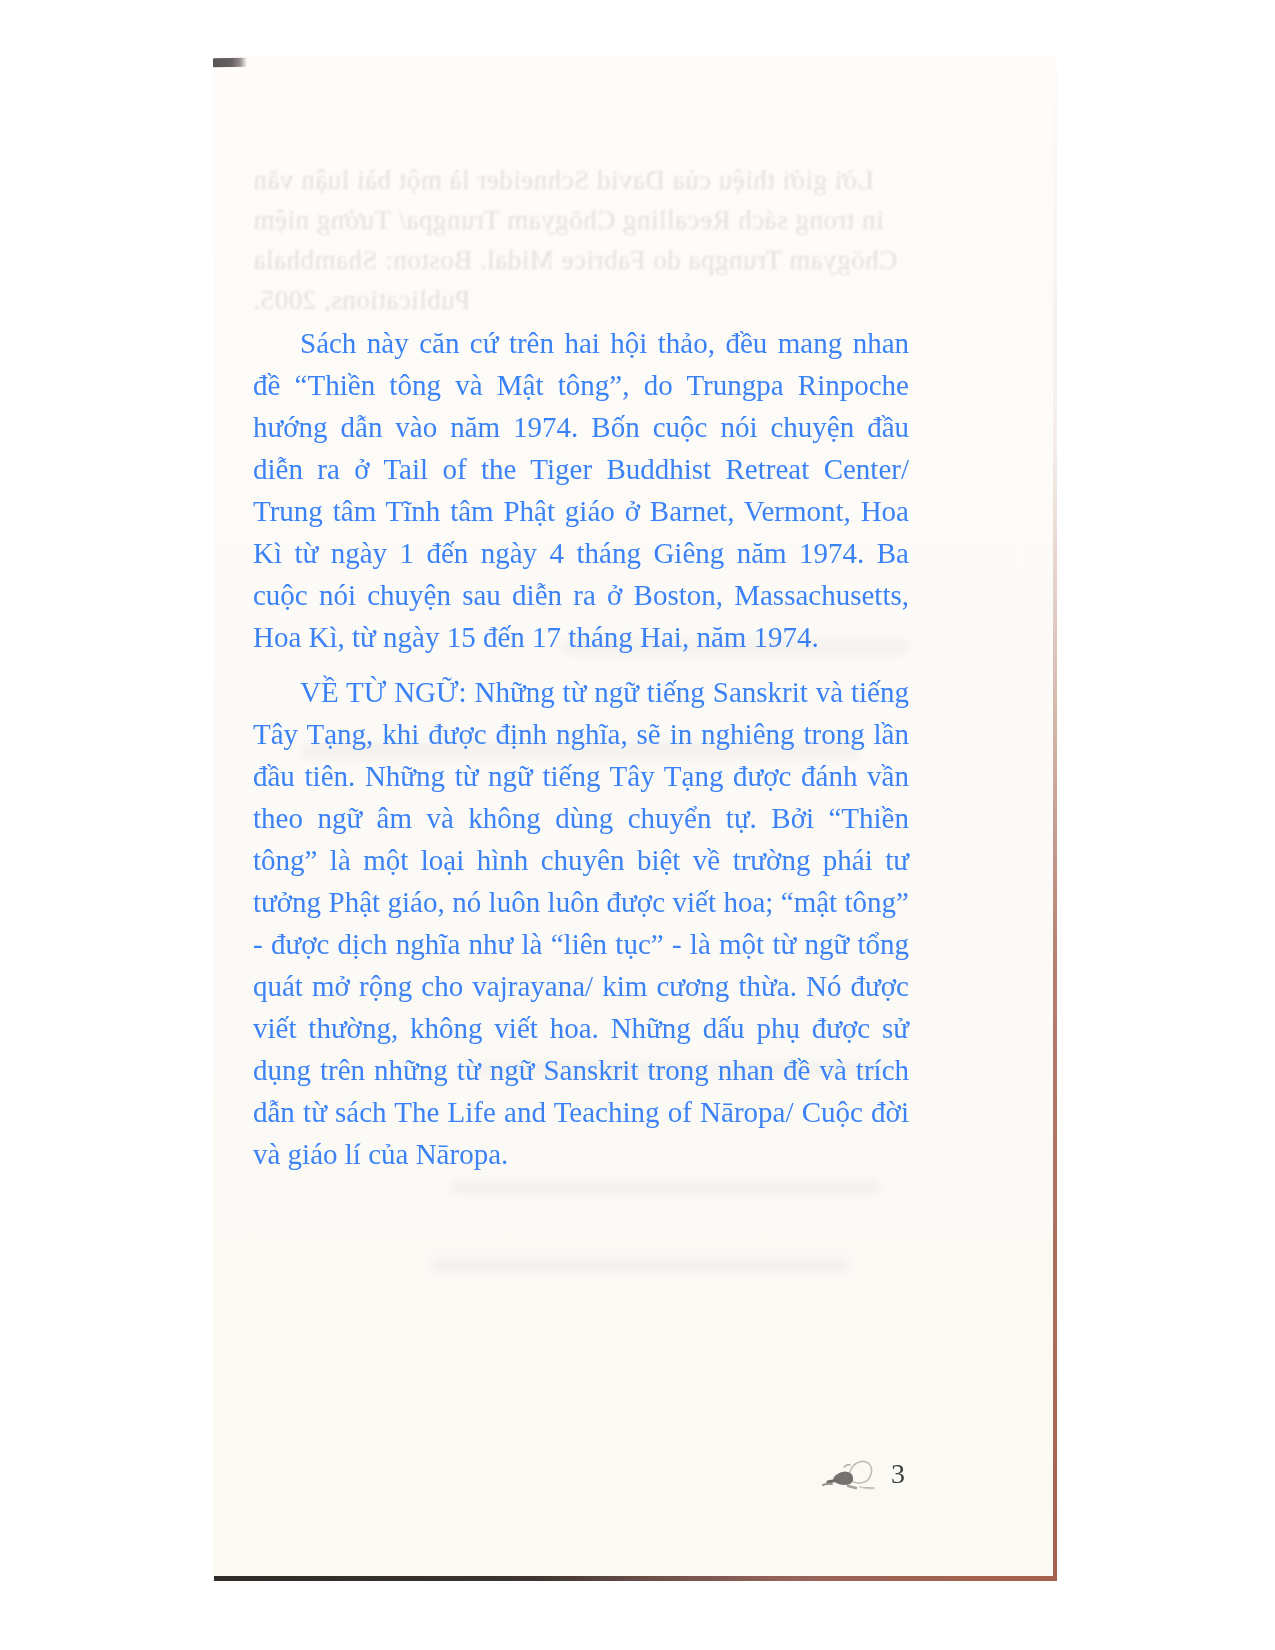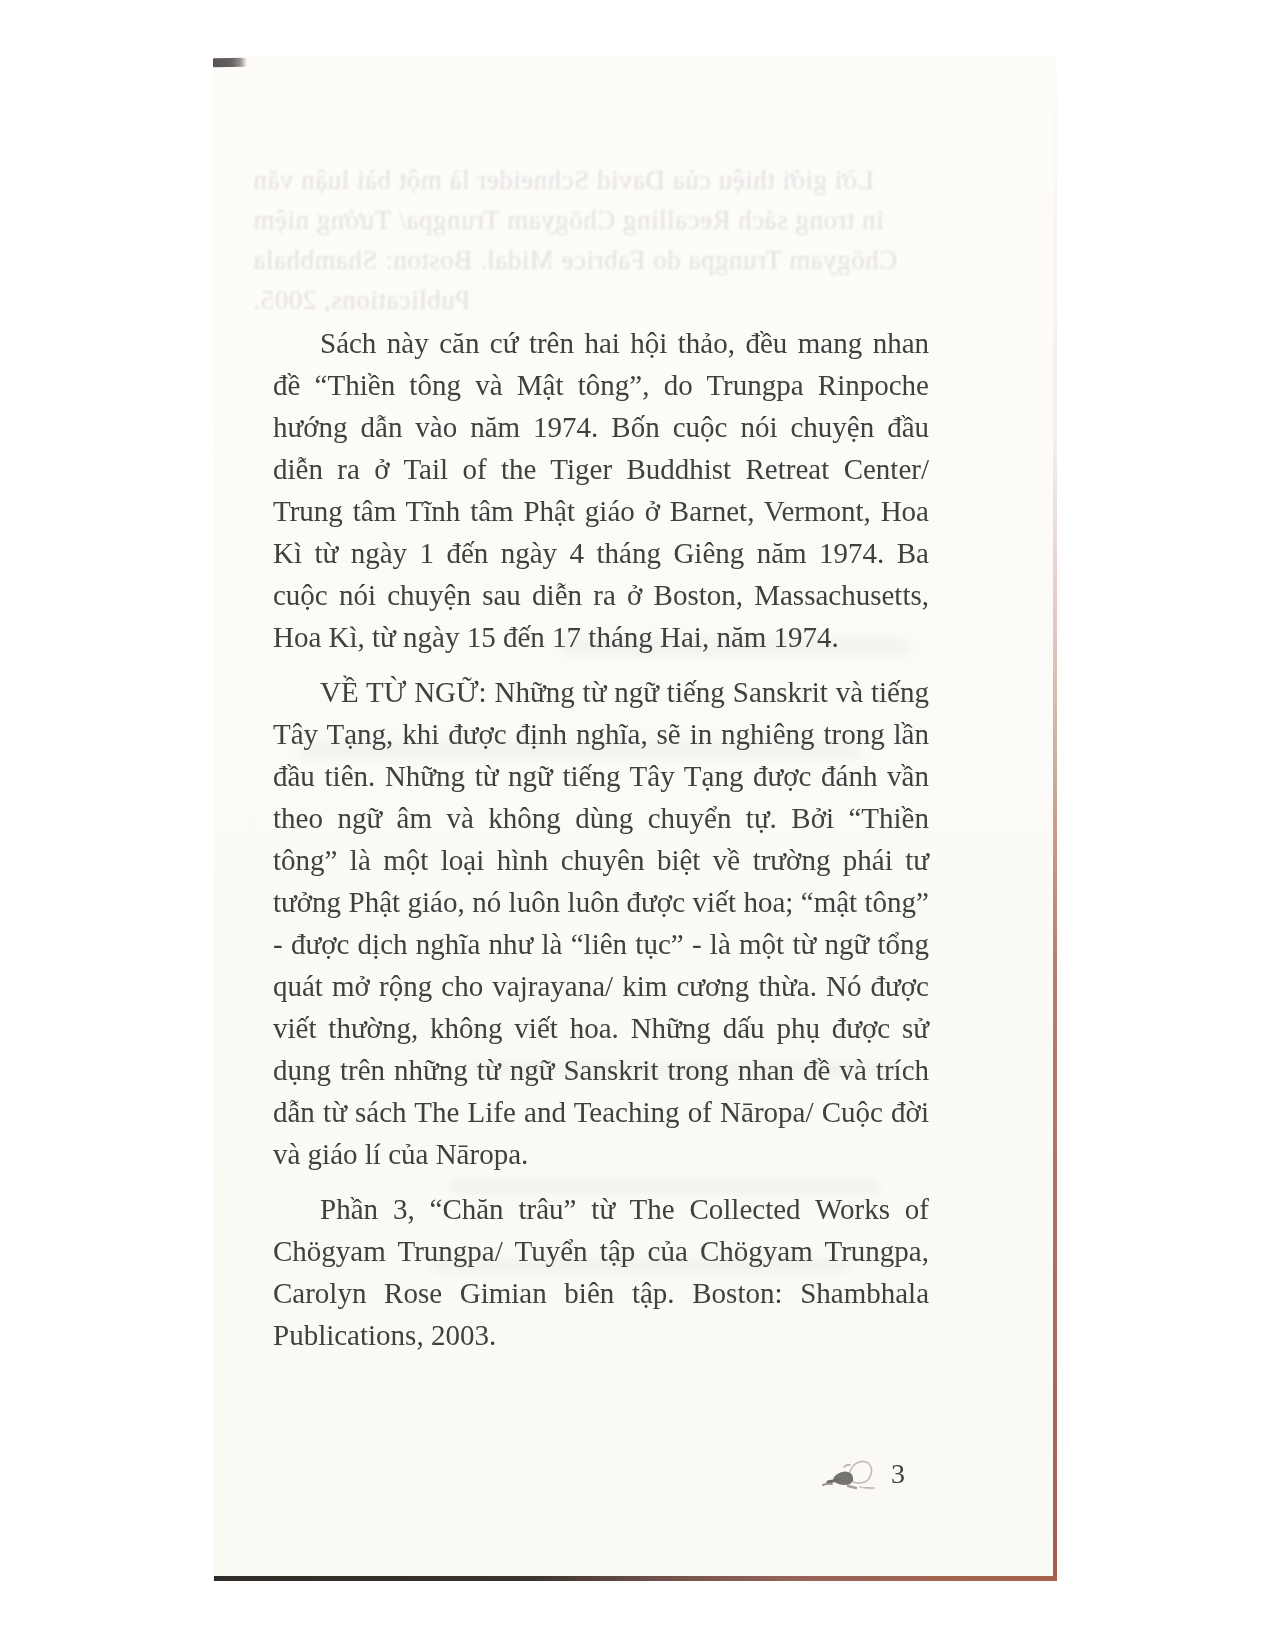--- a/index.html
+++ b/index.html
@@ -39,23 +39,22 @@
     filter:blur(4px);
   }
   .streak-a{left:560px;top:638px;width:350px;}
   .streak-b{left:300px;top:742px;width:560px;}
   .streak-c{left:470px;top:1062px;width:420px;height:14px;}
   .streak-d{left:450px;top:1180px;width:430px;height:14px;}
   .streak-e{left:430px;top:1258px;width:420px;height:14px;}
   
   .body-text{
     position:absolute;left:253px;top:322px;width:656px;
-    font-size:29px;line-height:42px;color:#404040;
+    font-size:29px;line-height:42px;color:#3b82f6;
     text-align:justify;
-    margin-left:20px;
   }
   .body-text p{margin:0 0 13px 0;text-indent:47px;}
   .body-text .it{}
   
   .folio{
     position:absolute;left:818px;top:1450px;height:48px;
     display:flex;align-items:center;gap:7px;
   }
   .folio-number{
     font-size:28px;color:#3c3c40;letter-spacing:1px;
@@ -103,21 +102,20 @@
 
   <div class="bleed-streak streak-a"></div>
   <div class="bleed-streak streak-b"></div>
   <div class="bleed-streak streak-c"></div>
   <div class="bleed-streak streak-d"></div>
   <div class="bleed-streak streak-e"></div>
 
   <div class="body-text">
       <p><span>Sách này căn cứ trên hai hội thảo, đều mang nhan đề “Thiền tông và Mật tông”, do Trungpa Rinpoche hướng dẫn vào năm 1974. Bốn cuộc nói chuyện đầu diễn ra ở Tail of the Tiger Buddhist Retreat Center/ Trung tâm Tĩnh tâm Phật giáo ở Barnet, Vermont, Hoa Kì từ ngày 1 đến ngày 4 tháng Giêng năm 1974. Ba cuộc nói chuyện sau diễn ra ở Boston, Massachusetts, Hoa Kì, từ ngày 15 đến 17 tháng Hai, năm 1974.</span></p>
       <p><span>VỀ TỪ NGỮ: Những từ ngữ tiếng Sanskrit và tiếng Tây Tạng, khi được định nghĩa, sẽ in nghiêng trong lần đầu tiên. Những từ ngữ tiếng Tây Tạng được đánh vần theo ngữ âm và không dùng chuyển tự. Bởi “Thiền tông” là một loại hình chuyên biệt về trường phái tư tưởng Phật giáo, nó luôn luôn được viết hoa; “mật tông” - được dịch nghĩa như là “liên tục” - là một từ ngữ tổng quát mở rộng cho </span><span class="it">vajrayana/</span><span> kim cương thừa. Nó được viết thường, không viết hoa. Những dấu phụ được sử dụng trên những từ ngữ Sanskrit trong nhan đề và trích dẫn từ sách </span><span class="it">The Life and Teaching of Nāropa/ Cuộc đời và giáo lí của Nāropa.</span></p>
-      <p><span>Phần 3, “Chăn trâu” từ </span><span class="it">The Collected Works of Chögyam Trungpa/ Tuyển tập của Chögyam Trungpa</span><span>, Carolyn Rose Gimian biên tập. Boston: Shambhala Publications, 2003.</span></p>
     </div>
 
   <div class="folio">
     <svg class="ornament" width="64" height="42" viewBox="0 0 64 42" xmlns="http://www.w3.org/2000/svg">
       <path d="M36 12 q8 -6 14 -2 q5 4 3 11 q-2 8 -10 9 q-8 1 -11 -5 q-2 -6 4 -13 z" fill="none" stroke="#b8b2ac" stroke-width="1.6"></path>
       <path d="M18 22 q6 -5 12 -3 q6 2 5 8 q-1 5 -8 5 q-8 0 -11 -4 q-2 -3 2 -6 z" fill="#4d4b48" opacity="0.9"></path>
       <path d="M10 29 l10 -2" stroke="#55524f" stroke-width="3" stroke-linecap="round"></path>
       <path d="M5 32 q4 -2 9 -1" stroke="#8d8781" stroke-width="2" stroke-linecap="round"></path>
       <path d="M30 33 l8 2" stroke="#9b948d" stroke-width="2.5" stroke-linecap="round"></path>
       <path d="M42 34 q8 2 14 1" stroke="#c4bdb5" stroke-width="1.8" stroke-linecap="round"></path>

